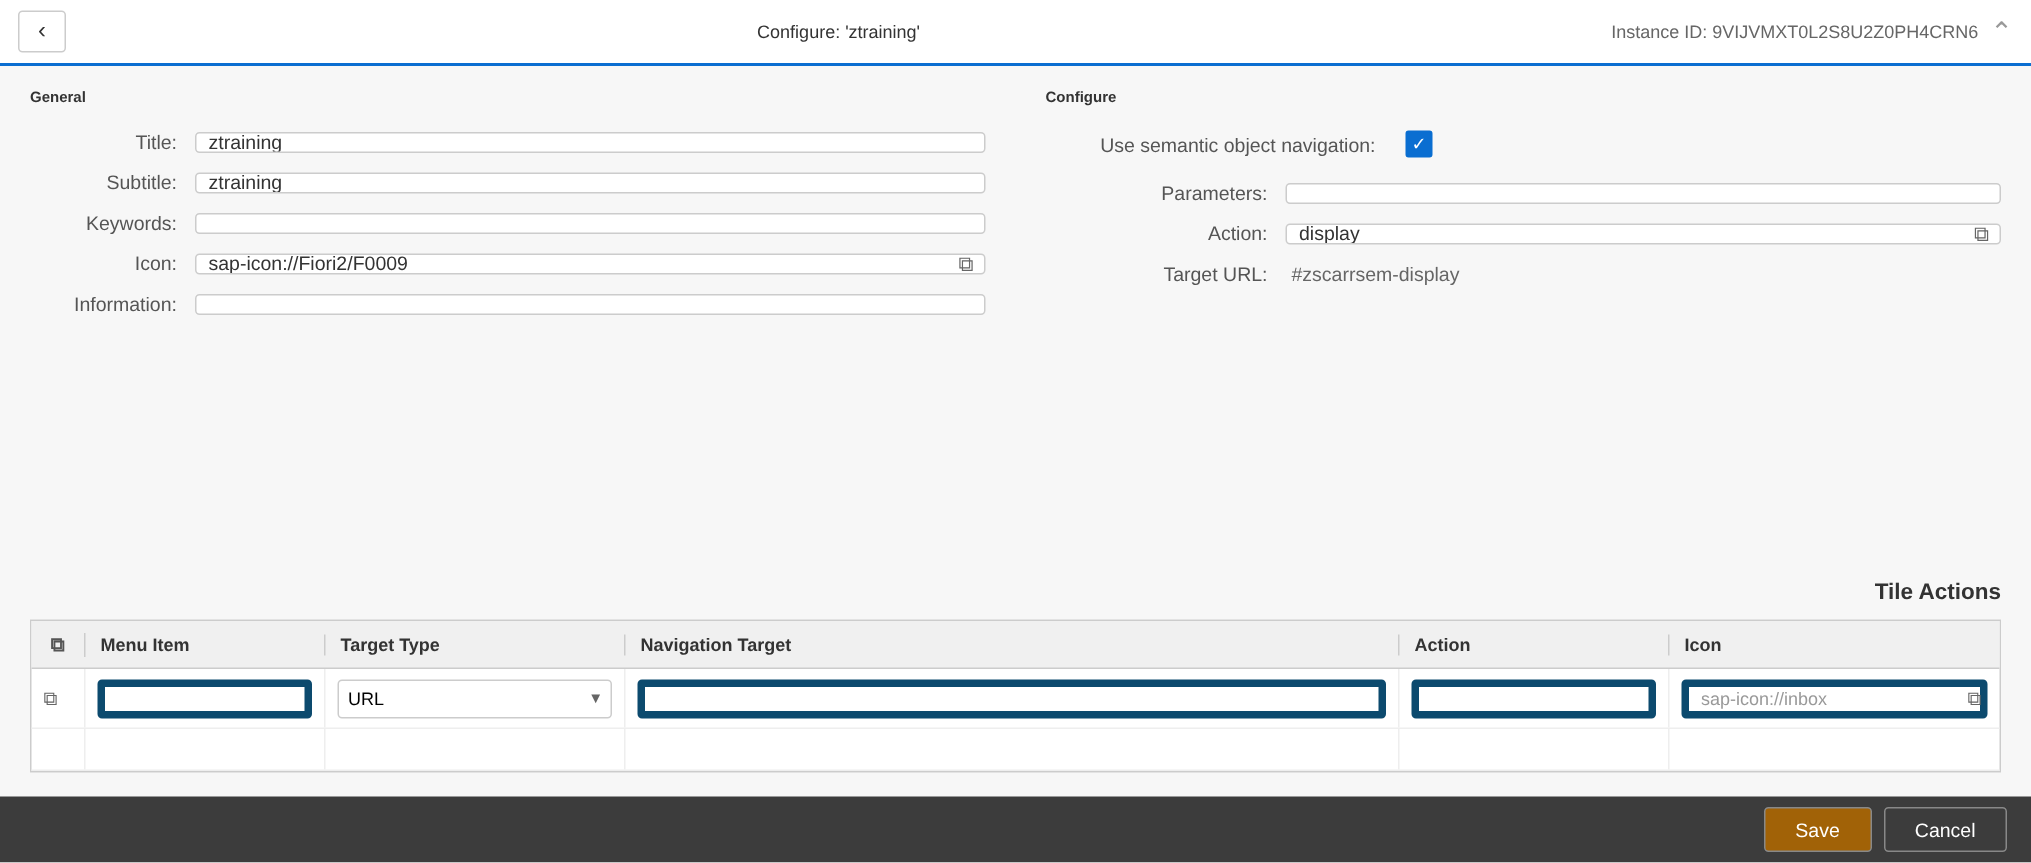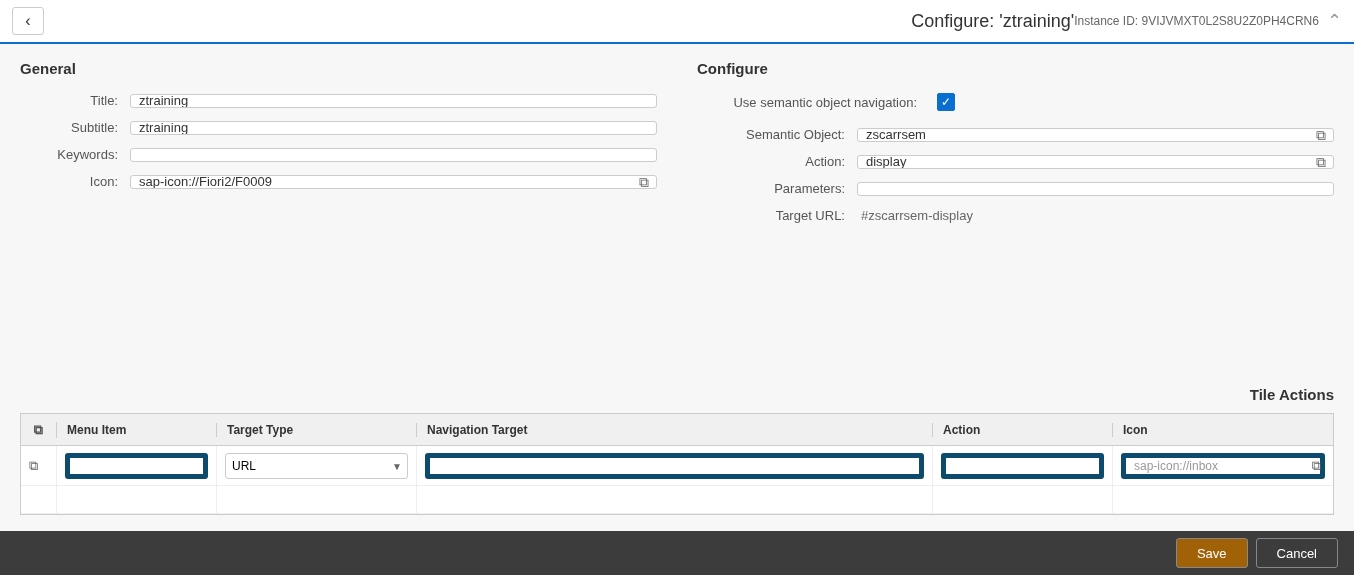--- a/index.html
+++ b/index.html
@@ -31,22 +31,22 @@
       height: 28px;
       cursor: pointer;
       display: flex;
       align-items: center;
       justify-content: center;
       font-size: 16px;
       color: #333;
     }
     .top-bar-title {
       flex: 1;
-      text-align: right;
-      font-size: 18px;
+      text-align: center;
+      font-size: 12px;
       font-weight: 400;
       color: #333;
     }
     .top-bar-instance {
       font-size: 12px;
       color: #666;
       white-space: nowrap;
       overflow: hidden;
       text-overflow: ellipsis;
       max-width: 300px;
@@ -75,21 +75,21 @@
       min-width: 480px;
     }
     
     .section-navigation {
       flex: 1;
       min-width: 480px;
       padding-left: 40px;
     }
 
     .section-title {
-      font-size: 15px;
+      font-size: 10px;
       font-weight: 600;
       color: #333;
       margin-bottom: 16px;
     }
 
     .form-row {
       display: flex;
       align-items: flex-start;
       margin-bottom: 12px;
     }
@@ -343,54 +343,51 @@
       <div class="form-row">
         <label class="form-label">Icon:</label>
         <div class="form-input-wrap" style="position:relative;">
           <input type="text" class="form-input form-input-with-icon" value="sap-icon://Fiori2/F0009" style="">
           <button class="input-copy-btn">
             <span class="copy-icon"></span>
           </button>
         </div>
       </div>
 
+      <div class="form-row">
+        <label class="form-label">Information:</label>
+        <div class="form-input-wrap">
+          <input type="text" class="form-input" value="" style="">
+        </div>
+      </div>
     </div>
 
     <div class="section-navigation">
       <div class="section-title">Configure</div>
 
       <div class="nav-checkbox-row">
         <label class="nav-checkbox-label">Use semantic object navigation:</label>
         <div class="nav-checkbox">✓</div>
       </div>
 
-      <div class="form-row">
-        <label class="form-label nav-form-label" style="width: 160px;">Semantic Object:</label>
-        <div class="form-input-wrap" style="position:relative;">
-          <input type="text" class="form-input form-input-with-icon" value="zscarrsem" style="">
-          <button class="input-copy-btn">
-            <span class="copy-icon"></span>
-          </button>
+
+      <div class="form-row">
+        <label class="form-label nav-form-label" style="width: 160px;">Parameters:</label>
+        <div class="form-input-wrap">
+          <input type="text" class="form-input" value="" style="">
         </div>
       </div>
 
       <div class="form-row">
         <label class="form-label nav-form-label" style="width: 160px;">Action:</label>
         <div class="form-input-wrap" style="position:relative;">
           <input type="text" class="form-input form-input-with-icon" value="display" style="">
           <button class="input-copy-btn">
             <span class="copy-icon"></span>
           </button>
-        </div>
-      </div>
-
-      <div class="form-row">
-        <label class="form-label nav-form-label" style="width: 160px;">Parameters:</label>
-        <div class="form-input-wrap">
-          <input type="text" class="form-input" value="" style="">
         </div>
       </div>
 
       <div class="form-row">
         <label class="form-label nav-form-label" style="width: 160px;">Target URL:</label>
         <span class="target-url-text">#zscarrsem-display</span>
       </div>
     </div>
 
   </div>

